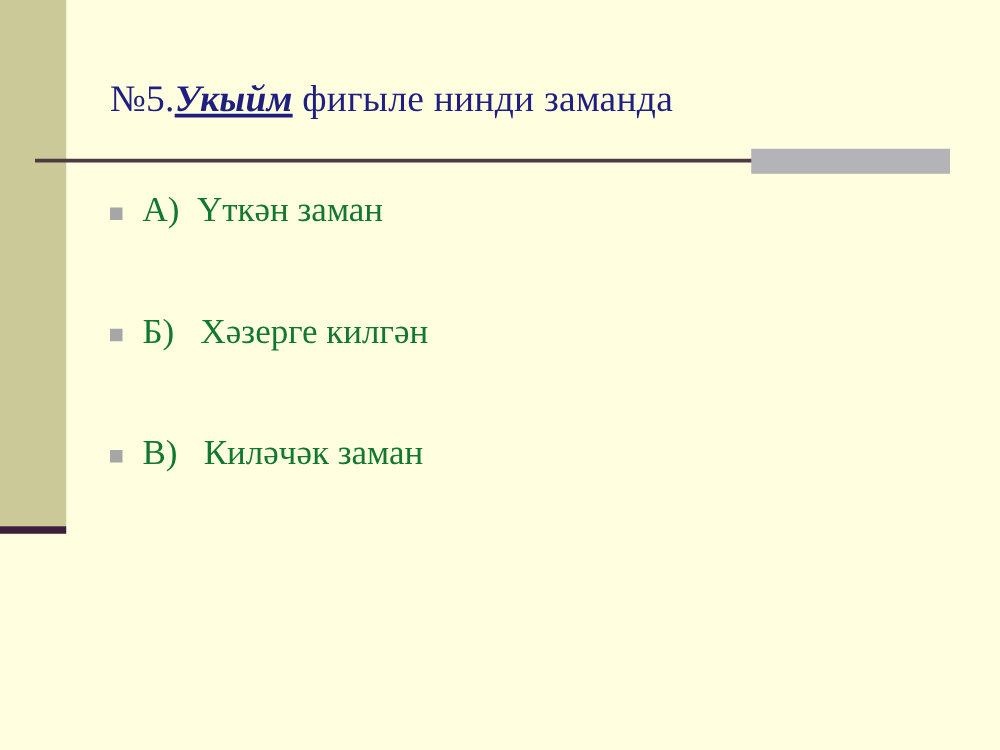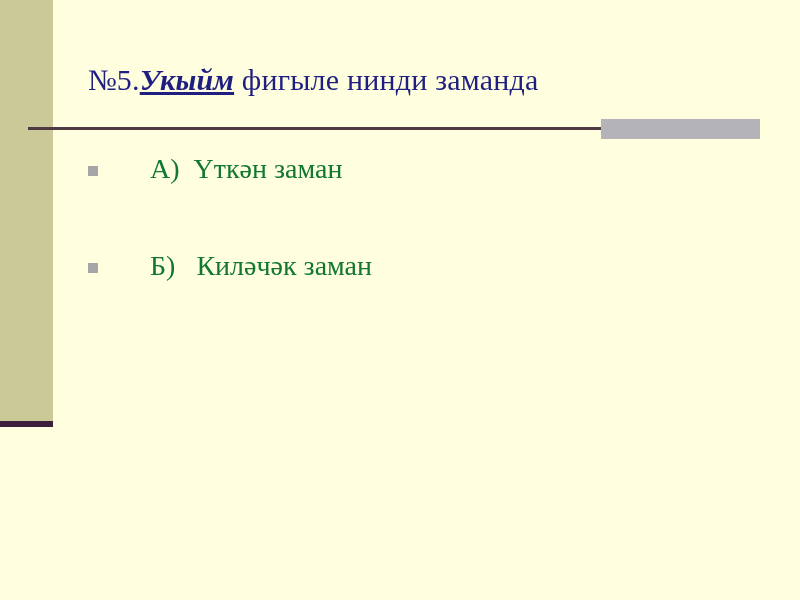--- a/index.html
+++ b/index.html
@@ -83,21 +83,20 @@
   #options {
     position: absolute;
     left: 88px;
     top: 152px;
     width: 640px;
   }
   .option-row {
     display: flex;
     align-items: flex-start;
     height: 97px;
-    gap: 36px;
   }
   .option-bullet {
     width: 10px;
     height: 10px;
     background: #a6a6a6;
     margin-top: 14px;
     margin-right: 16px;
     flex: 0 0 auto;
   }
   .option-text {
@@ -122,17 +121,21 @@
   <div id="divider-rule"></div>
   <div id="divider-accent"></div>
 
   <div id="options">
     <div class="option-row">
       <span class="option-bullet"></span>
       <span class="option-text">А)  Үткән заман</span>
     </div>
     <div class="option-row">
       <span class="option-bullet"></span>
-      <span class="option-text">Б)   Киләчәк заман</span>
+      <span class="option-text">Б)   Хәзерге килгән</span>
+    </div>
+    <div class="option-row">
+      <span class="option-bullet"></span>
+      <span class="option-text">В)   Киләчәк заман</span>
     </div>
   </div>
 
 </div>
 
 </body></html>

